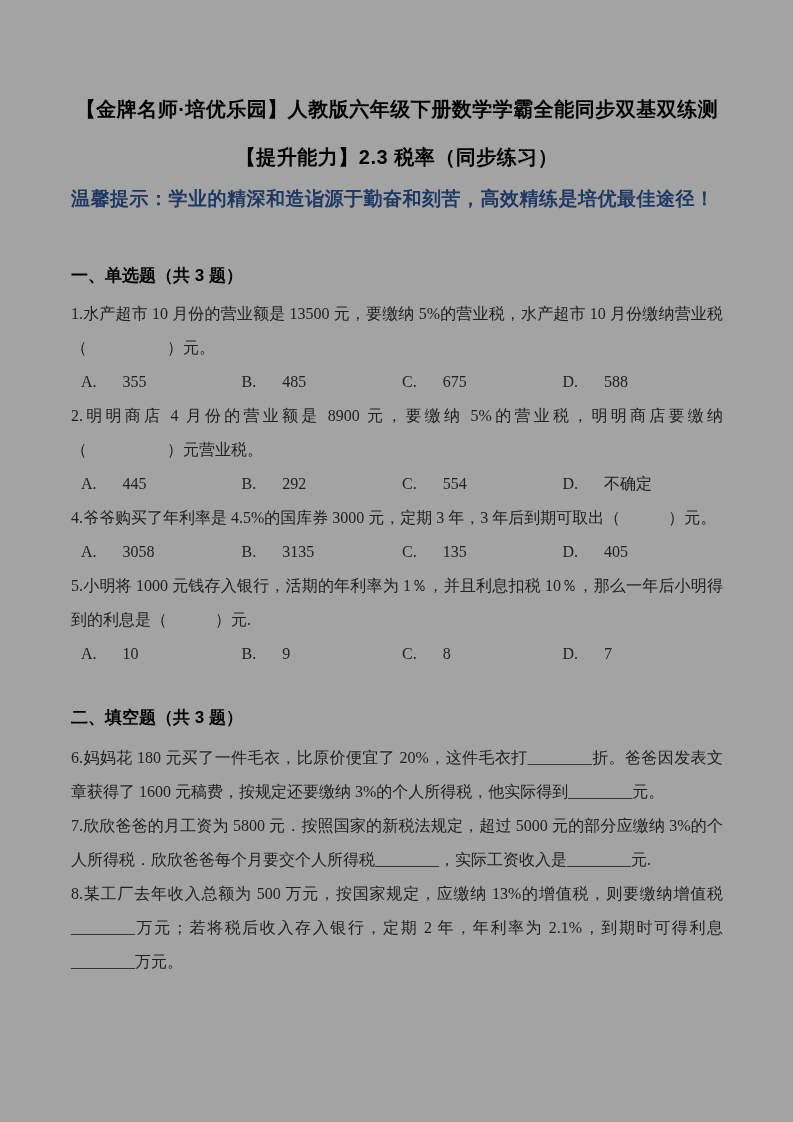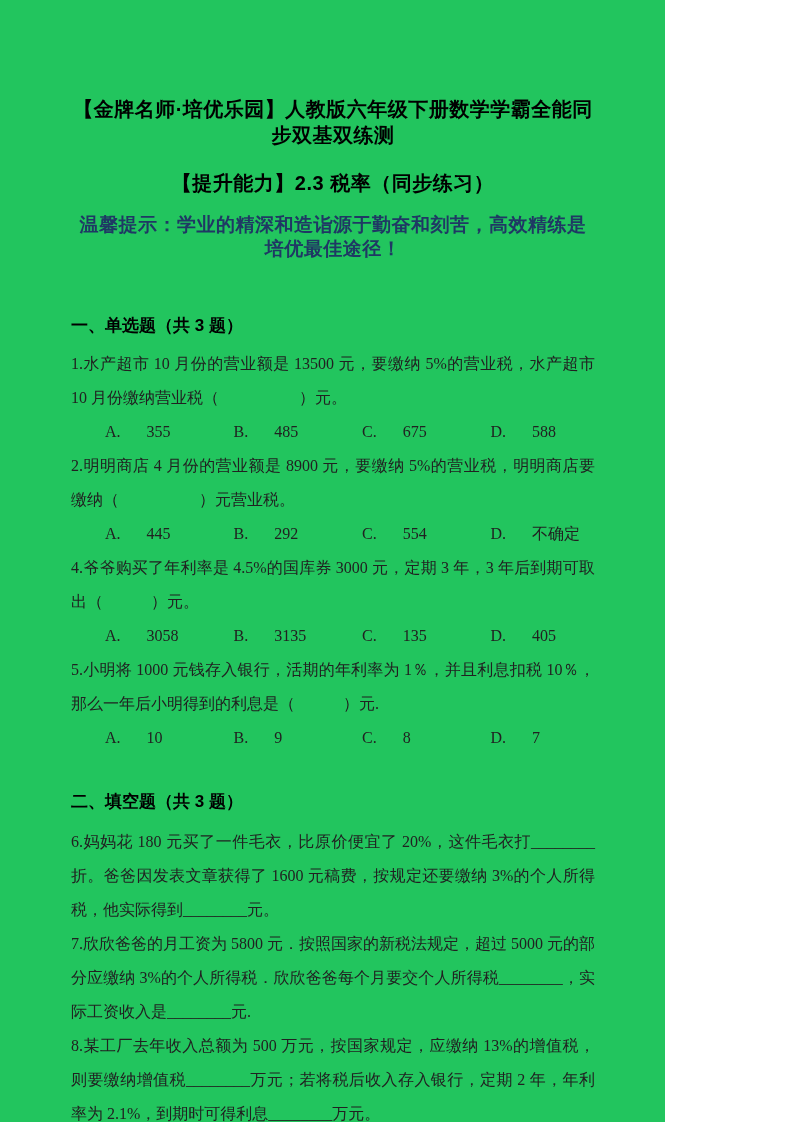--- a/index.html
+++ b/index.html
@@ -5,41 +5,40 @@
   * { margin: 0; padding: 0; box-sizing: border-box; }
   html, body { background: #ffffff; }
   body {
     width: 793px;
     height: 1122px;
     font-family: "Liberation Serif", "DejaVu Serif", serif;
     color: #212121;
     overflow: hidden;
   }
   .page {
-    width: 665px;
+    width: 793px;
     height: 1122px;
-    background: #22c55e;
+    background: #a3a3a3;
     padding: 96px 70px 40px 71px;
   }
   .doc-title {
     font-family: "Liberation Sans", "DejaVu Sans", sans-serif;
     font-weight: bold;
     font-size: 20px;
     line-height: 26px;
     text-align: center;
     color: #000000;
     letter-spacing: 0.5px;
   }
   .doc-title.line2 { margin-top: 22px; }
   .tip-line {
     font-family: "Liberation Sans", "DejaVu Sans", sans-serif;
     font-weight: bold;
     font-size: 19px;
     line-height: 24px;
-    text-align: center;
     margin-top: 17px;
     letter-spacing: 0.5px;
   }
   .section-heading {
     font-family: "Liberation Sans", "DejaVu Sans", sans-serif;
     font-weight: bold;
     font-size: 17px;
     line-height: 22px;
     color: #000000;
     margin-bottom: 10px;
@@ -51,21 +50,21 @@
     line-height: 34px;
     text-align: justify;
     color: #212121;
   }
   .options {
     display: flex;
     padding-left: 10px;
     font-size: 16px;
     line-height: 34px;
   }
-  .option { width: 25%; white-space: nowrap; margin-left: 24px; }
+  .option { width: 25%; white-space: nowrap; }
   .opt-label { display: inline-block; margin-right: 26px; }
 </style>
 </head>
 <body>
 
 <div class="page">
 
   <div class="doc-title line1">【金牌名师·培优乐园】人教版六年级下册数学学霸全能同步双基双练测</div>
   <div class="doc-title line2">【提升能力】2.3 税率（同步练习）</div>
   <div class="tip-line" style="color: rgb(31, 56, 100);">温馨提示：学业的精深和造诣源于勤奋和刻苦，高效精练是培优最佳途径！</div>

